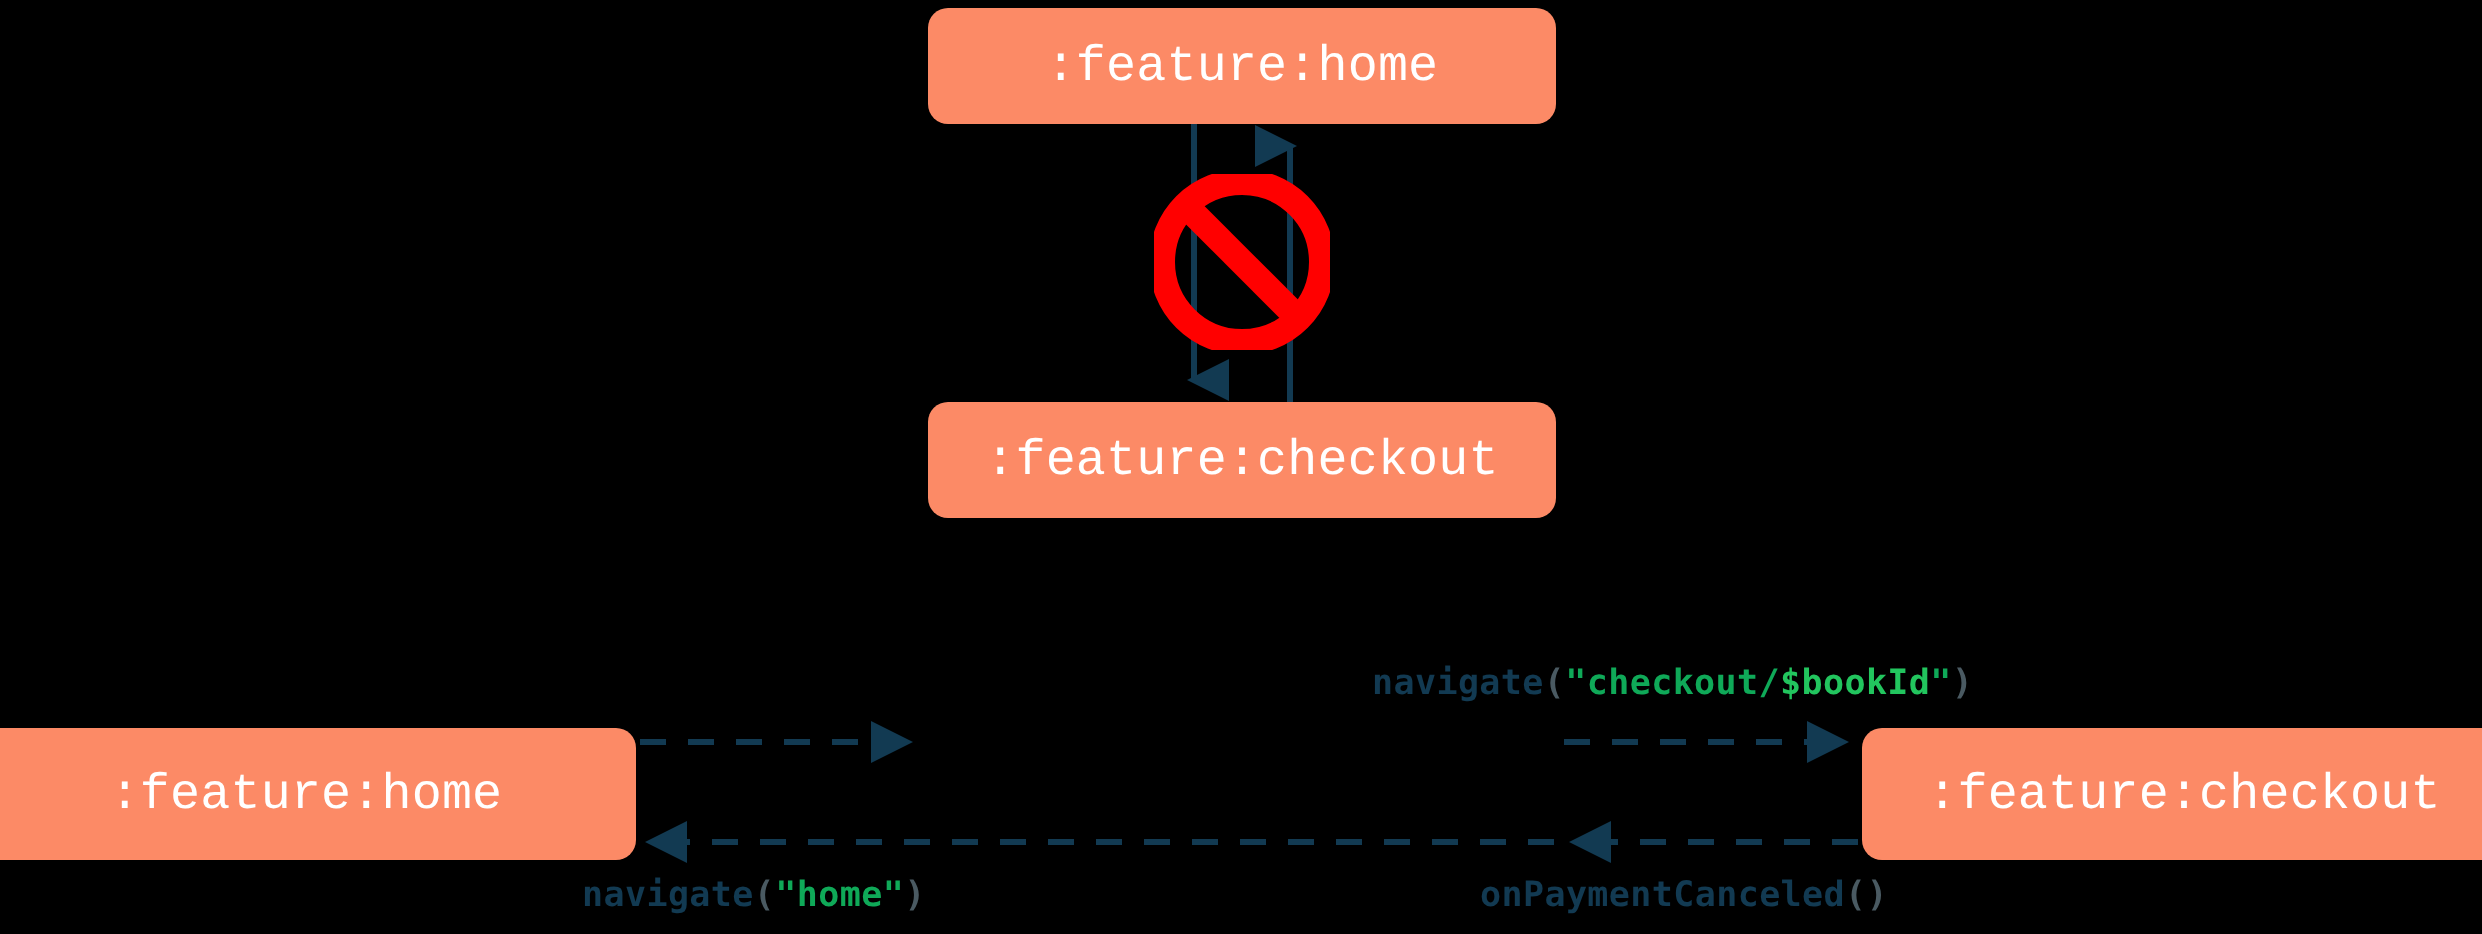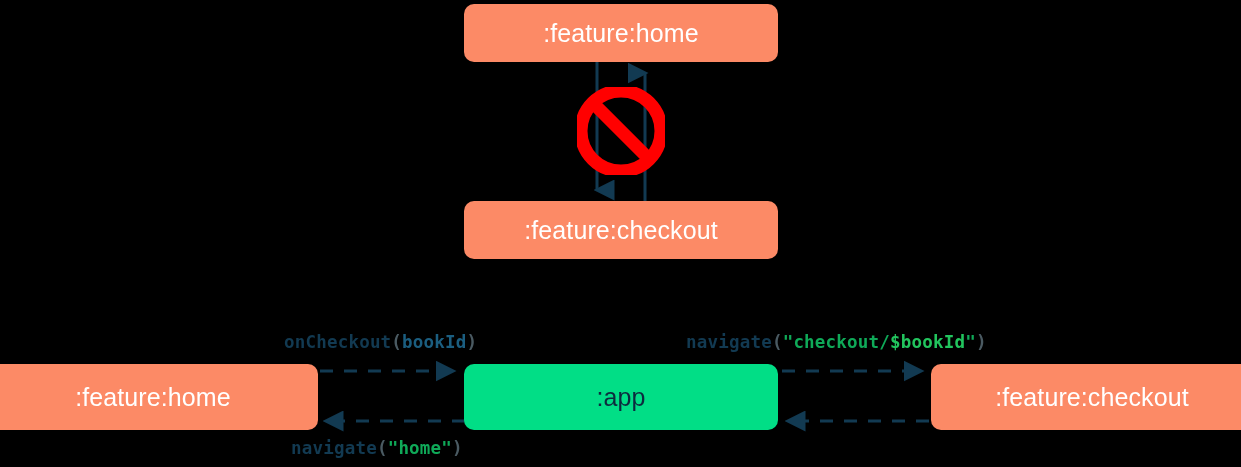--- a/index.html
+++ b/index.html
@@ -19,21 +19,21 @@
   }
 
   
   .node {
     position: absolute;
     display: flex;
     align-items: center;
     justify-content: center;
     border-radius: 10px;
     box-sizing: border-box;
-    font-family: Liberation Sans, sans-serif;
+    font-family: Liberation Mono, monospace;
     font-size: 25px;
     letter-spacing: 0.1px;
     white-space: nowrap;
   }
   .node.feature {
     background: #FC8A66;
     color: #FFFFFF;
   }
   .node.app {
     background: #01DE86;
@@ -127,24 +127,23 @@
     <circle cx="44" cy="44" r="40" fill="none" stroke="#FF0000" stroke-width="13"></circle>
     <line x1="19" y1="19" x2="69" y2="69" stroke="#FF0000" stroke-width="13"></line>
   </svg>
 
   <div class="node feature" id="node-home-top">:feature:home</div>
 
   <div class="node feature" id="node-checkout-top">:feature:checkout</div>
 
   <div class="node feature" id="node-home-bottom">:feature:home</div>
 
-  <div class="node app" id="node-app">:app</div>
 
   <div class="node feature" id="node-checkout-bottom">:feature:checkout</div>
 
-  <div class="edge-label" id="label-oncheckout"><span class="tok-fn">onCheckout</span><span class="tok-punct">(</span><span class="tok-var">bookId</span><span class="tok-punct">)</span></div>
 
   <div class="edge-label" id="label-navigate-co"><span class="tok-fn">navigate</span><span class="tok-punct">(</span><span class="tok-str">"checkout/</span><span class="tok-tmpl">$bookId</span><span class="tok-str">"</span><span class="tok-punct">)</span></div>
 
   <div class="edge-label" id="label-navigate-home"><span class="tok-fn">navigate</span><span class="tok-punct">(</span><span class="tok-str">"home"</span><span class="tok-punct">)</span></div>
 
+  <div class="edge-label" id="label-onpaymentcancel"><span class="tok-fn">onPaymentCanceled</span><span class="tok-punct">()</span></div>
 
 </div>
 
 </body></html>

